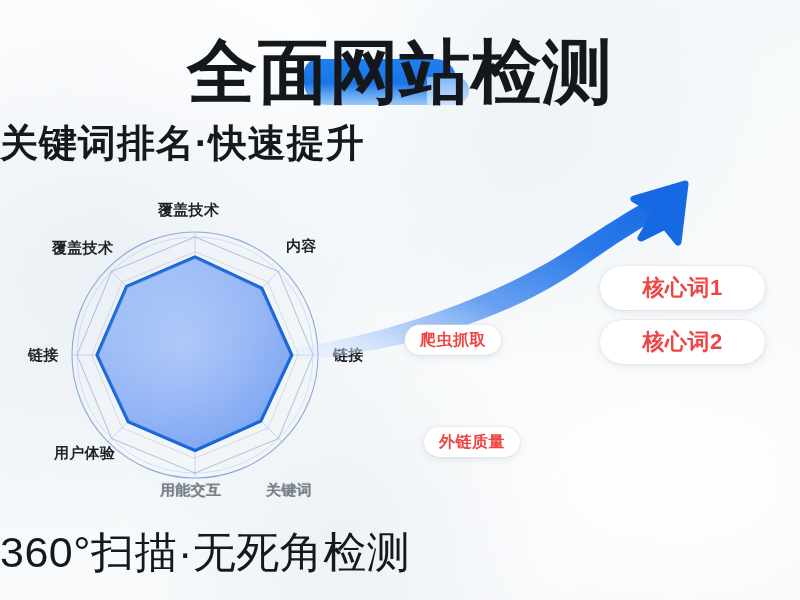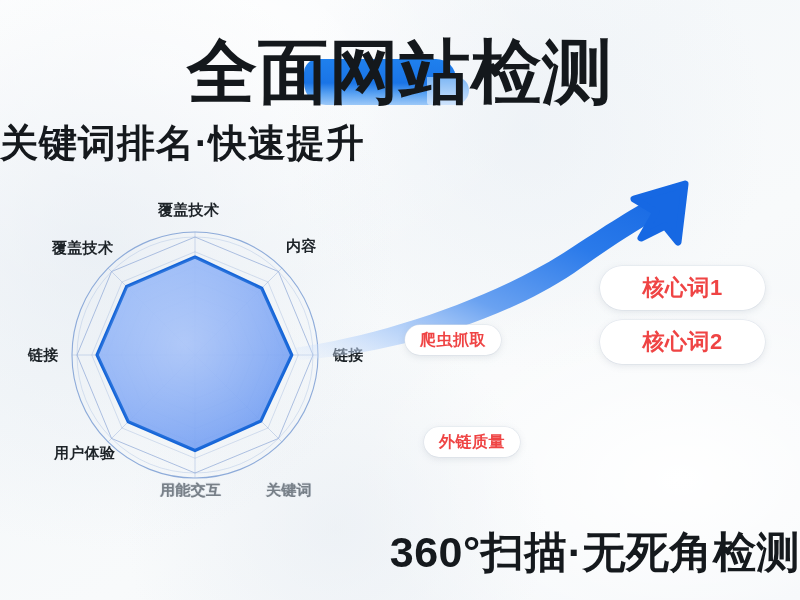--- a/index.html
+++ b/index.html
@@ -87,23 +87,23 @@
     color: #15191d;
     z-index: 6;
   }
 
   
   .footline {
     position: absolute;
     left: 0;
     top: 524px;
     width: 800px;
-    text-align: right;
+    text-align: left;
     font-size: 43px;
-    font-weight: 700;
+    font-weight: 400;
     letter-spacing: 0.5px;
     color: #15191d;
     z-index: 6;
   }
 
   
   #radar-area {
     position: absolute;
     left: 8px;
     top: 185px;

